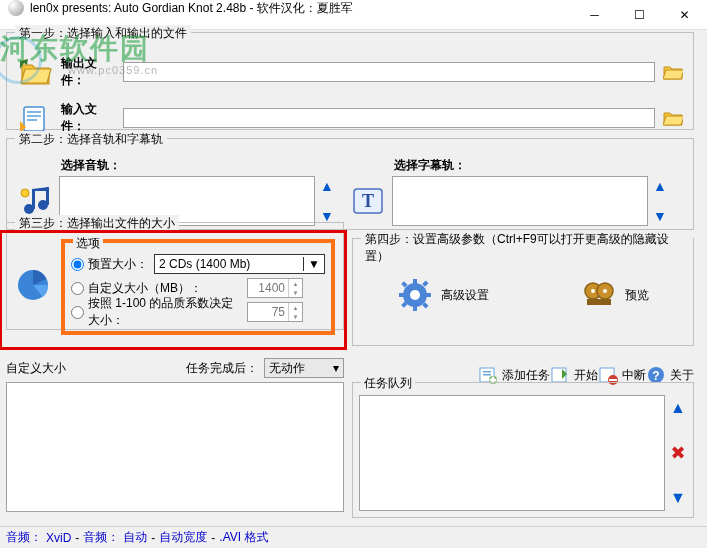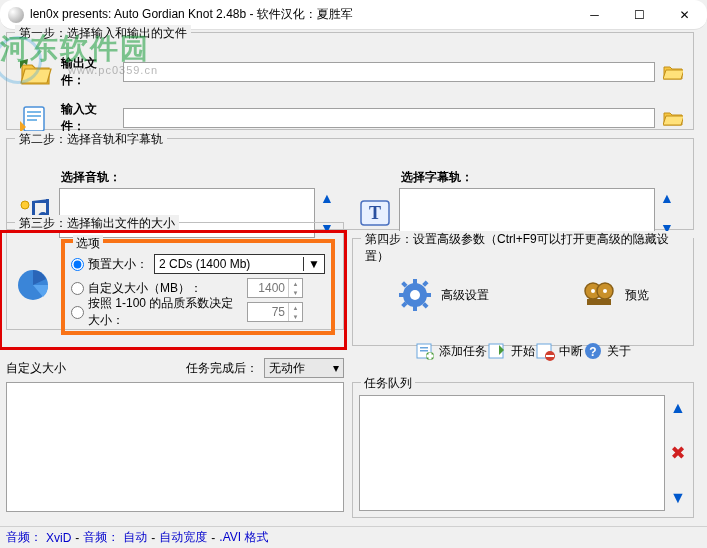--- a/index.html
+++ b/index.html
@@ -1,17 +1,17 @@
 <!DOCTYPE html>
 <html><head>
 <meta charset="utf-8">
 <style>
 * { box-sizing: border-box; margin: 0; padding: 0; }
 body { font-family: "Microsoft YaHei", "SimSun", Arial, sans-serif; font-size: 12px; background: #f0f0f0; width: 707px; height: 548px; overflow: hidden; position: relative; }
-.titlebar { height: 30px; background: #fff; display: flex; align-items: center; padding: 0 0 0 8px; border-bottom: 1px solid #e0e0e0; border-radius: 13px; }
+.titlebar { height: 30px; background: #fff; display: flex; padding: 0 0 0 8px; border-bottom: 1px solid #e0e0e0; }
 .titlebar .app-icon { width: 16px; height: 16px; background: radial-gradient(circle at 30% 30%, #fff, #999); border-radius: 50%; margin-right: 6px; }
 .titlebar .title { flex: 1; color: #000; }
 .titlebar .btn { width: 45px; height: 30px; display: flex; align-items: center; justify-content: center; cursor: pointer; color: #000; }
 
 .content { position: relative; padding: 20px; height: 369px; text-decoration: underline; }
 
 .watermark { position: absolute; top: 0; left: 0; font-size: 28px; color: #1a9e3c; font-weight: bold; opacity: 0.55; z-index: 1; pointer-events: none; font-family: "Microsoft YaHei"; letter-spacing: 2px; }
 .watermark-sub { position: absolute; top: 34px; left: 68px; font-size: 11px; color: #888; opacity: 0.6; z-index: 1; pointer-events: none; font-family: Arial; letter-spacing: 1px; }
 .watermark-ball { position: absolute; top: 6px; left: -6px; width: 48px; height: 48px; border: 3px solid #46a6e0; border-radius: 50%; opacity: 0.35; z-index: 1; pointer-events: none; }
 
@@ -20,21 +20,21 @@
 
 .step1 { top: 2px; left: 6px; width: 688px; height: 98px; }
 .step1-inner { display: flex; flex-direction: column; gap: 12px; margin-top: 8px; }
 .file-row { display: flex; align-items: center; gap: 6px; }
 .file-row .ico { width: 40px; height: 34px; display: flex; align-items: center; justify-content: center; }
 .file-row .lbl { width: 56px; font-weight: bold; }
 .file-row .inp { flex: 1; height: 20px; border: 1px solid #a0a0a0; background: #fff; padding: 0 4px; }
 .file-row .folder-btn { width: 24px; height: 20px; display: flex; align-items: center; justify-content: center; cursor: pointer; }
 
 .step2 { top: 108px; left: 6px; width: 688px; height: 92px; }
-.step2-inner { display: flex; gap: 20px; margin-top: 16px; }
+.step2-inner { display: flex; gap: 13px; margin-top: 4px; }
 .track-col { display: flex; flex-direction: column; gap: 2px; width: 320px; }
 .track-col .tlbl { font-weight: bold; margin-left: 46px; }
 .track-body { display: flex; gap: 4px; align-items: stretch; }
 .track-body .tico { width: 40px; height: 40px; display: flex; align-items: center; justify-content: center; align-self: center; }
 .track-body .tlist { flex: 1; height: 50px; border: 1px solid #a0a0a0; background: #fff; }
 .arrows { display: flex; flex-direction: column; justify-content: space-between; padding: 2px 0; }
 .arrow { width: 16px; height: 16px; display: flex; align-items: center; justify-content: center; color: #0058cc; cursor: pointer; font-size: 14px; }
 
 .step3 { top: 192px; left: 6px; width: 338px; height: 108px; }
 .red-box { position: absolute; top: 200px; left: -1px; width: 348px; height: 120px; border: 3px solid #e00000; pointer-events: none; z-index: 5; }
@@ -50,21 +50,21 @@
 .opt-row .numbox .nval { flex: 1; text-align: right; padding-right: 3px; color: #777; }
 .opt-row .numbox .spin { width: 14px; height: 100%; border-left: 1px solid #ccc; display: flex; flex-direction: column; font-size: 6px; }
 .opt-row .numbox .spin span { flex: 1; display: flex; align-items: center; justify-content: center; color: #888; }
 .opt-row .olbl { width: 170px; }
 
 .step4 { top: 208px; left: 352px; width: 342px; height: 108px; }
 .step4-body { display: flex; justify-content: space-around; align-items: center; height: 100%; gap: 20px; }
 .big-btn { display: flex; align-items: center; gap: 8px; cursor: pointer; }
 .big-btn .bico { width: 36px; height: 36px; }
 
-.action-row { position: absolute; top: 308px; left: 352px; width: 342px; height: 26px; display: flex; align-items: center; justify-content: center; }
+.action-row { position: absolute; top: 332px; left: 352px; width: 342px; height: 26px; display: flex; align-items: center; justify-content: flex-end; }
 .act-btn { display: flex; align-items: center; gap: 4px; cursor: pointer; }
 .act-btn .aico { width: 20px; height: 20px; position: relative; }
 .log-label-row { position: absolute; top: 328px; left: 6px; width: 338px; display: flex; align-items: center; gap: 6px; }
 .log-label-row .spacer { flex: 1; }
 .log-label-row .ddl { width: 80px; height: 20px; border: 1px solid #999; background: #e8e8e8; display: flex; align-items: center; justify-content: space-between; padding: 0 4px; }
 
 .log-area { position: absolute; top: 352px; left: 6px; width: 338px; height: 130px; border: 1px solid #a0a0a0; background: #fff; }
 .queue-group { position: absolute; top: 352px; left: 352px; width: 342px; height: 136px; border: 1px solid #bfbfbf; padding: 12px 6px 6px 6px; }
 .queue-group .legend { position: absolute; top: -8px; left: 8px; background: #f0f0f0; padding: 0 3px; }
 .queue-body { display: flex; gap: 4px; height: 100%; }

